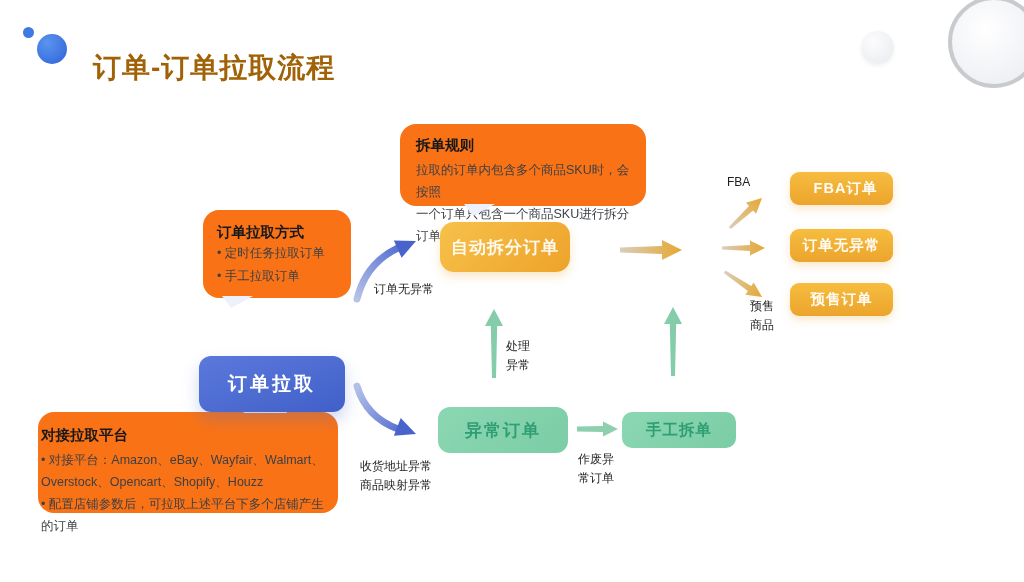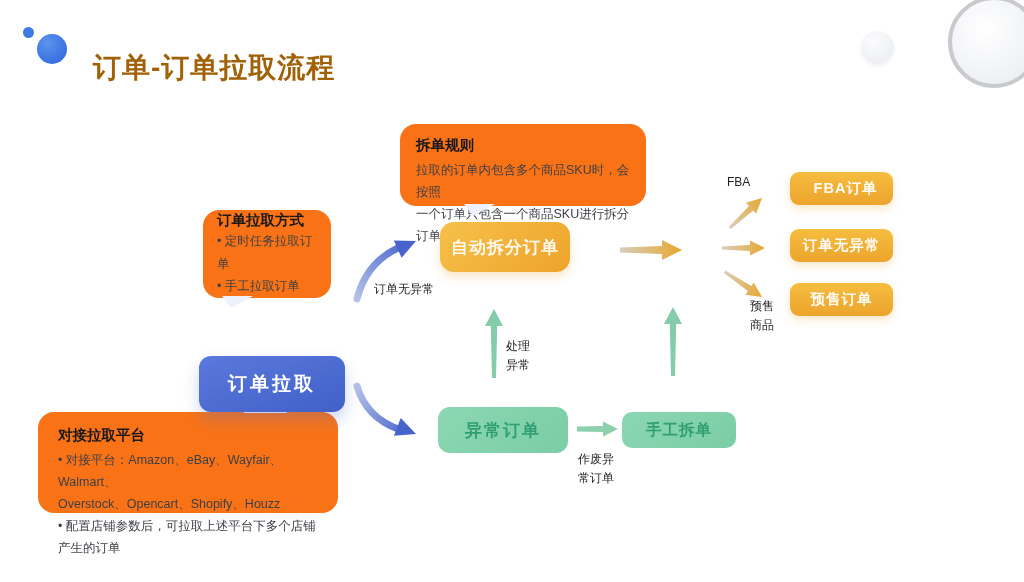--- a/index.html
+++ b/index.html
@@ -20,22 +20,22 @@
   .decor-lg{position:absolute;left:948px;top:-4px;width:92px;height:92px;border-radius:50%;
           background:radial-gradient(circle at 40% 35%,#ffffff,#e9ebf1);
           border:4px solid #c9cacd;box-sizing:border-box;}
 
   
   .callout{position:absolute;background:#f97316;border-radius:16px;box-sizing:border-box;color:#1c1c1e;}
   .callout .c-title{font-size:14.5px;font-weight:bold;color:#17181b;}
   .callout .c-body{font-size:12.5px;color:#3c3f46;line-height:1.75;white-space:pre-line;margin-top:5px;}
   .callout .c-item{font-size:12.5px;color:#3c3f46;line-height:1.8;}
   .co-split{left:400px;top:124px;width:246px;height:82px;padding:12px 16px;}
-  .co-method{left:203px;top:210px;width:128px;height:88px;padding:1px 14px;}
-  .co-platform{left:38px;top:412px;width:300px;height:101px;padding:14px 20px;}
+  .co-method{left:203px;top:210px;width:148px;height:88px;padding:13px 14px;}
+  .co-platform{left:38px;top:412px;width:300px;height:101px;padding:14px 3px;}
   .tail-down{position:absolute;width:0;height:0;border-left:9px solid transparent;
           border-right:22px solid transparent;border-top:12px solid #edf1fb;}
   .t-split{left:464px;top:204px;}
   .t-method{left:222px;top:296px;}
   .tail-up{position:absolute;left:243px;top:389px;width:0;height:0;
           border-left:32px solid transparent;border-right:12px solid transparent;
           border-bottom:24px solid #edf1fb;}
 
   
   .node{position:absolute;display:flex;align-items:center;justify-content:center;
@@ -163,19 +163,21 @@
   <div class="node n-auto">自动拆分订单</div>
   <div class="node n-man">手工拆单</div>
   <div class="node n-abn">异常订单</div>
   <div class="node n-gold n-fba">FBA订单</div>
   <div class="node n-gold n-normal">订单无异常</div>
   <div class="node n-gold n-presale">预售订单</div>
 
   <div class="edge-label l-noabn">订单无异常</div>
   <div class="edge-label l-handle">处理
 异常</div>
+  <div class="edge-label l-addr">收货地址异常
+商品映射异常</div>
   <div class="edge-label l-void">作废异
 常订单</div>
   <div class="edge-label l-fba">FBA</div>
   <div class="edge-label l-presale">预售
 商品</div>
 
 </div>
 
 </body></html>

